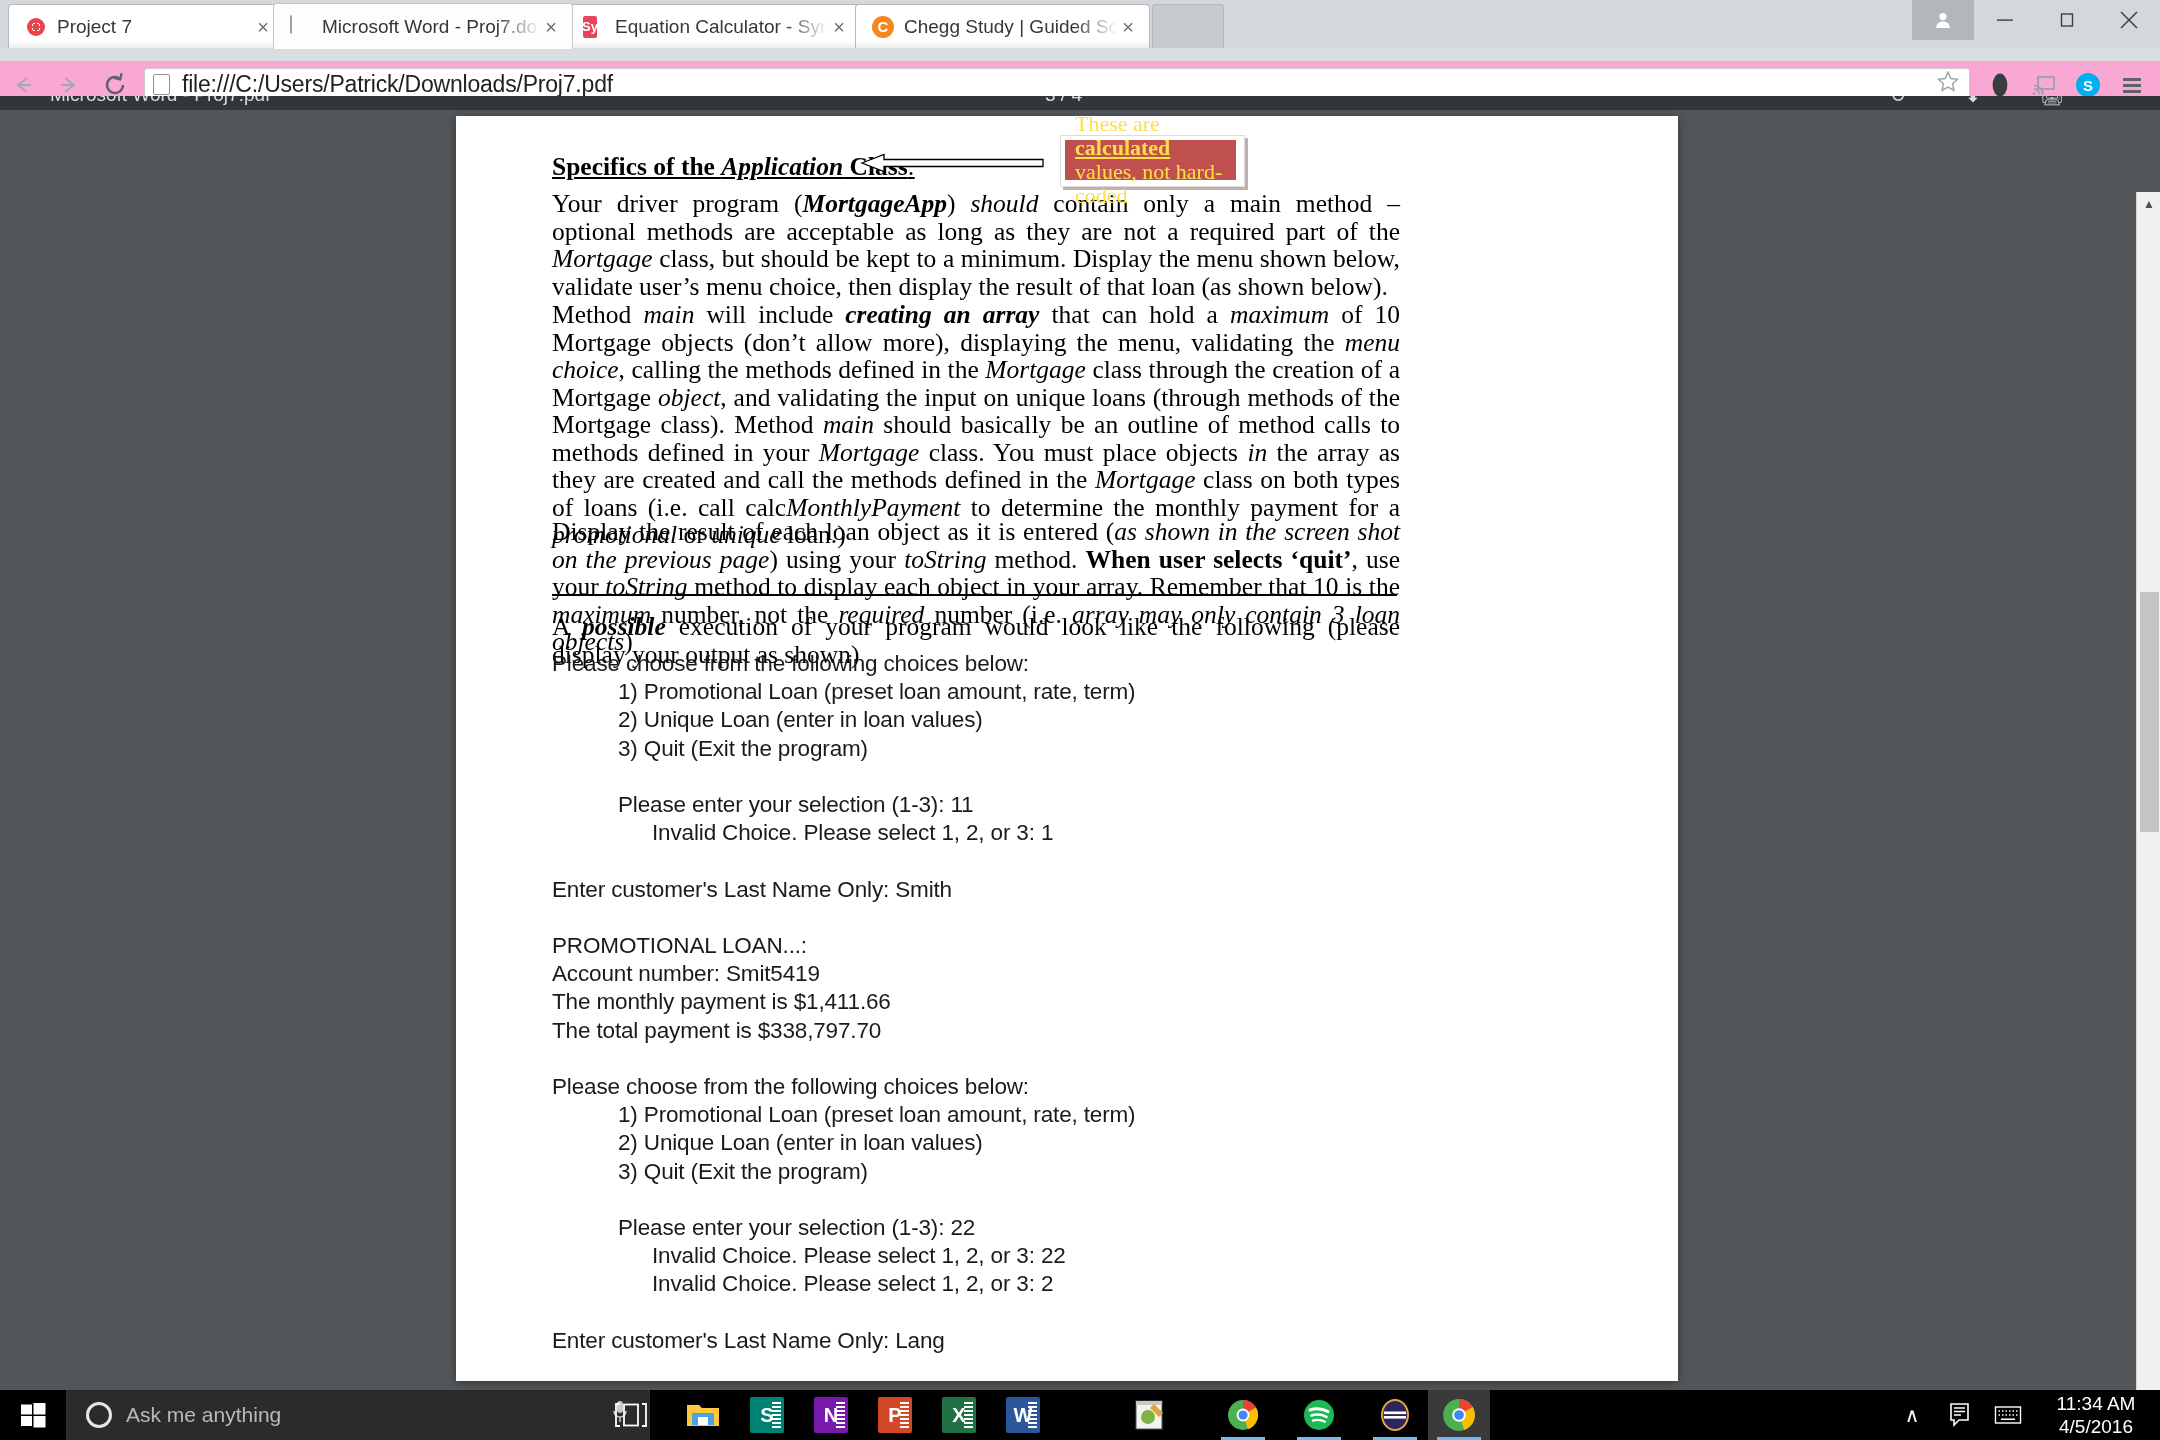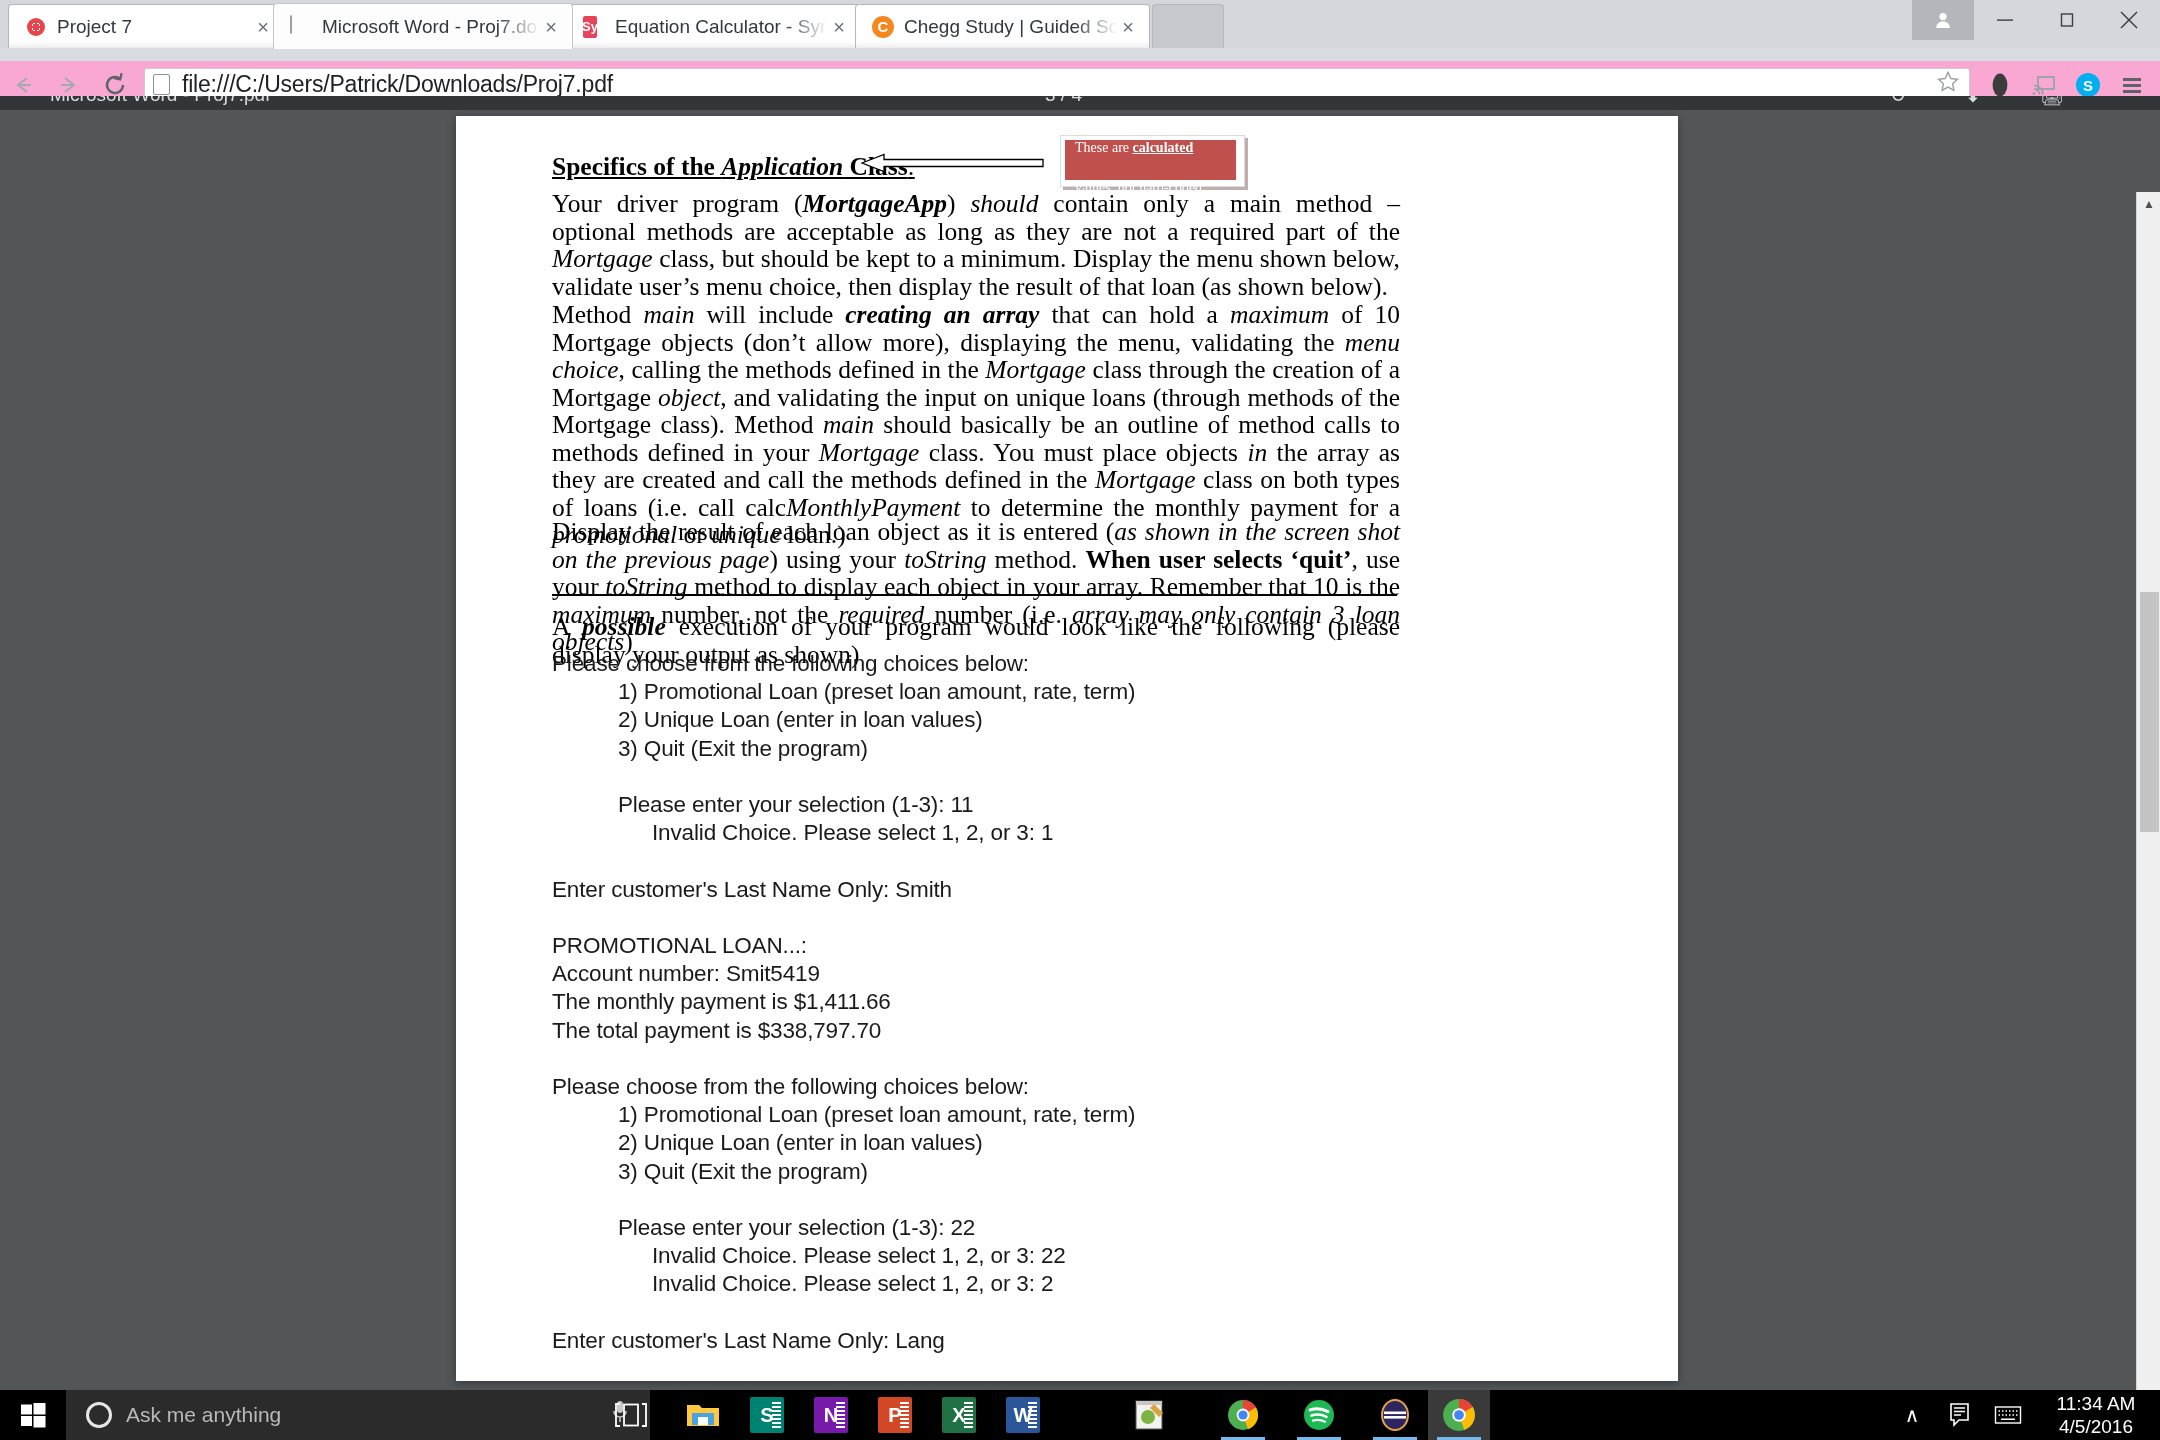--- a/index.html
+++ b/index.html
@@ -93,22 +93,22 @@
   .out { position:absolute; font-family:"Liberation Sans","DejaVu Sans",sans-serif;
          font-size:22.5px; line-height:24px; color:#1a1a1a; white-space:pre; letter-spacing:-.15px; }
 
   
   .callout { position:absolute; left:604px; top:19px; width:185px; height:52px;
              background:#fff; border:1px solid #dcdcdc;
              box-shadow:3px 3px 0 rgba(140,110,110,.55); }
   .callout .inner { position:absolute; left:4px; top:4px; right:8px; bottom:6px;
                     background:#c0504d; display:flex; flex-direction:column;
                     justify-content:center; padding-left:10px; }
-  .callout .line { font-family:"Liberation Serif","DejaVu Serif",serif; font-size:14px;
-                   line-height:24px; color:#ffffff;margin-top:16px; }
+  .callout .line { font-family:"Liberation Serif","DejaVu Serif",serif; font-size:22px;
+                   line-height:24px; color:#fde047; }
   .callout .line b { font-weight:bold; text-decoration:underline; }
 
   .arrowbox { position:absolute; left:404px; top:36px; width:185px; height:22px; }
 
   
   .vscroll { position:absolute; right:0; top:96px; width:24px; height:1294px; background:#f0f0f0;
              border-left:1px solid #d6d6d6; }
   .vscroll .arrowup, .vscroll .arrowdn { position:absolute; left:0; width:24px; height:24px;
             display:flex; align-items:center; justify-content:center; color:#505050; font-size:12px; }
   .vscroll .arrowup { top:0; }

